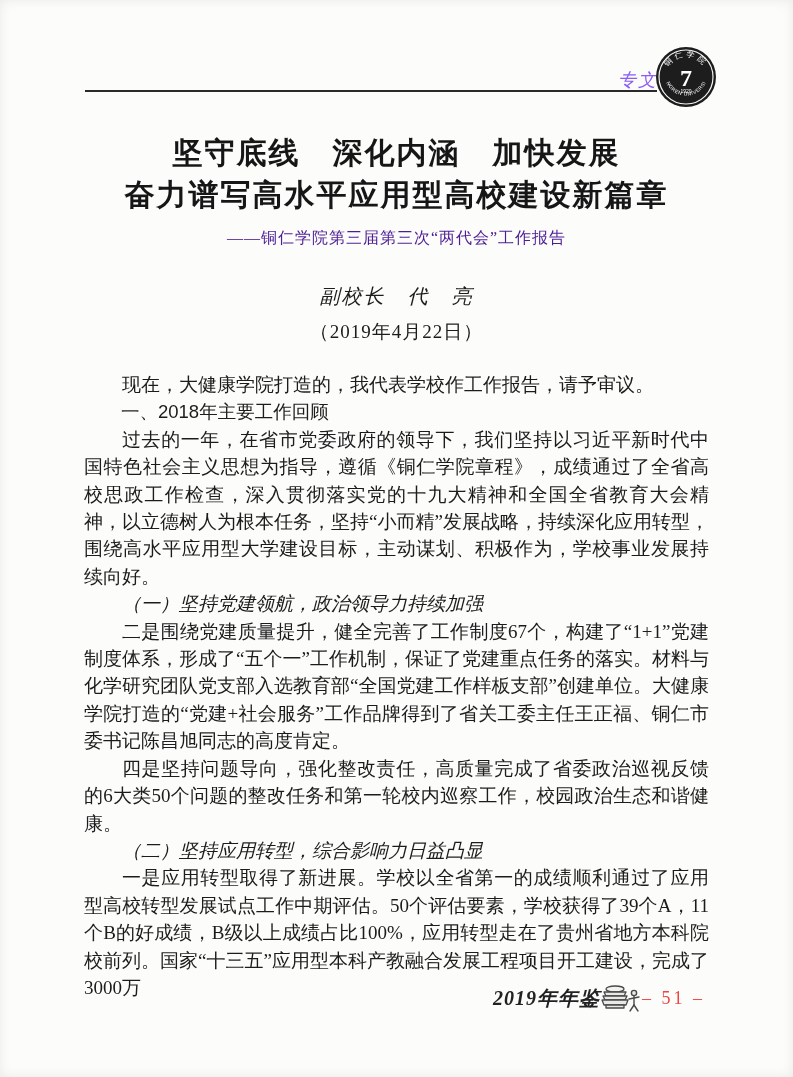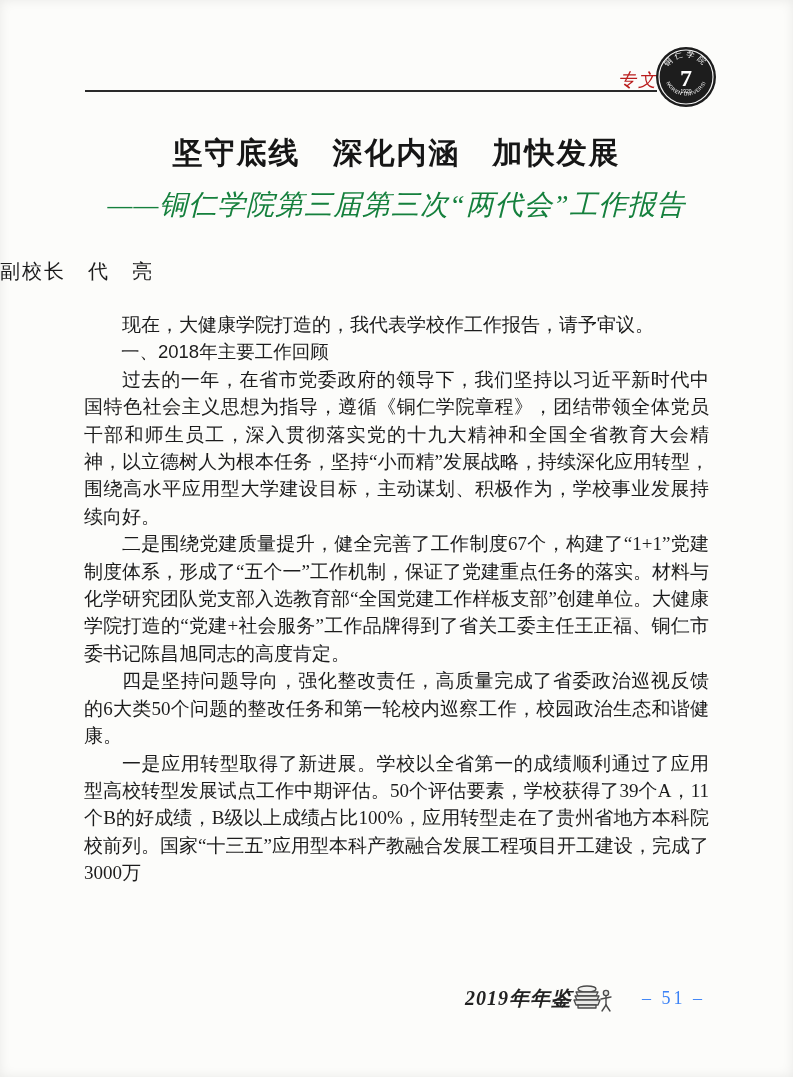--- a/index.html
+++ b/index.html
@@ -22,47 +22,47 @@
     width: 572px; height: 2px;
     background: #2a2a2a;
   }
   .header-label {
     position: absolute;
     top: 68px; left: 618px;
     width: 40px;
     font-size: 18px;
     font-style: italic;
     letter-spacing: 2px;
-    color: #b91c1c;
+    color: #8b5cf6;
   }
   .seal {
     position: absolute;
     top: 46px; left: 655px;
     width: 62px; height: 62px;
   }
   
   .title-block { padding-top: 132px; text-align: center; }
   .title-line {
     font-size: 30px;
     font-weight: bold;
     letter-spacing: 2px;
     line-height: 42px;
     color: #161616;
   }
   .subtitle {
     margin-top: 12px;
-    font-size: 28px;
-    font-style: italic;
+    font-size: 16px;
     letter-spacing: 1px;
-    color: #15803d;
+    color: #4c1d95;
   }
   .byline {
     margin-top: 34px;
-    text-align: left;
+    text-align: center;
     font-size: 20px;
+    font-style: italic;
     letter-spacing: 2px;
   }
   .dateline {
     margin-top: 9px;
     text-align: center;
     font-size: 19px;
     letter-spacing: 1px;
   }
   
   .body-text {
@@ -90,22 +90,21 @@
     font-size: 20px;
     font-weight: bold;
     font-style: italic;
     letter-spacing: 1px;
     color: #222;
   }
   .footer-emblem { width: 42px; height: 32px; }
   .footer-page {
     font-size: 18px;
     letter-spacing: 3px;
-    color: #3b82f6;
-    margin-left: 28px;
+    color: #ef4444;
   }
 </style>
 </head>
 <body>
 
 <div class="page">
 
   <div class="header-label">专文</div>
   <div class="header-rule"></div>
   <svg class="seal" viewBox="0 0 62 62" xmlns="http://www.w3.org/2000/svg">
@@ -118,31 +117,35 @@
     <text x="31" y="40" font-size="24" font-weight="bold" fill="#ffffff" text-anchor="middle" font-family="Liberation Serif, serif">7</text>
     <text x="31" y="47" font-size="5" fill="#ffffff" text-anchor="middle" font-family="Liberation Sans, sans-serif">1920</text>
     <path id="seal-arc-bottom" d="M 11,36 A 21.5,21.5 0 0 0 51,36" fill="none"></path>
     <text font-size="5" fill="#ffffff" letter-spacing="0.5" font-family="Liberation Sans, sans-serif">
       <textPath href="#seal-arc-bottom" startOffset="50%" text-anchor="middle">TONGREN UNIVERSITY</textPath>
     </text>
   </svg>
 
   <div class="title-block">
     <div class="title-line">坚守底线　深化内涵　加快发展</div>
+    <div class="title-line">奋力谱写高水平应用型高校建设新篇章</div>
     <div class="subtitle">——铜仁学院第三届第三次“两代会”工作报告</div>
   </div>
 
   <div class="byline">副校长　代　亮</div>
+  <div class="dateline">（2019年4月22日）</div>
 
   <div class="body-text">
     <p>现在，大健康学院打造的，我代表学校作工作报告，请予审议。</p>
     <p class="sec-head">一、2018年主要工作回顾</p>
-    <p>过去的一年，在省市党委政府的领导下，我们坚持以习近平新时代中国特色社会主义思想为指导，遵循《铜仁学院章程》，团结带领全体党员干部和师生员工，深入贯彻落实党的十九大精神和全国全省教育大会精神，以立德树人为根本任务，坚持“小而精”发展战略，持续深化应用转型，围绕高水平应用型大学建设目标，主动谋划、积极作为，学校事业发展持续向好。</p>
+    <p>过去的一年，在省市党委政府的领导下，我们坚持以习近平新时代中国特色社会主义思想为指导，遵循《铜仁学院章程》，成绩通过了全省高校思政工作检查，深入贯彻落实党的十九大精神和全国全省教育大会精神，以立德树人为根本任务，坚持“小而精”发展战略，持续深化应用转型，围绕高水平应用型大学建设目标，主动谋划、积极作为，学校事业发展持续向好。</p>
+    <p class="sub-head">（一）坚持党建领航，政治领导力持续加强</p>
     <p>二是围绕党建质量提升，健全完善了工作制度67个，构建了“1+1”党建制度体系，形成了“五个一”工作机制，保证了党建重点任务的落实。材料与化学研究团队党支部入选教育部“全国党建工作样板支部”创建单位。大健康学院打造的“党建+社会服务”工作品牌得到了省关工委主任王正福、铜仁市委书记陈昌旭同志的高度肯定。</p>
     <p>四是坚持问题导向，强化整改责任，高质量完成了省委政治巡视反馈的6大类50个问题的整改任务和第一轮校内巡察工作，校园政治生态和谐健康。</p>
+    <p class="sub-head">（二）坚持应用转型，综合影响力日益凸显</p>
     <p>一是应用转型取得了新进展。学校以全省第一的成绩顺利通过了应用型高校转型发展试点工作中期评估。50个评估要素，学校获得了39个A，11个B的好成绩，B级以上成绩占比100%，应用转型走在了贵州省地方本科院校前列。国家“十三五”应用型本科产教融合发展工程项目开工建设，完成了3000万</p>
   </div>
 
   <div class="footer">
     <span class="footer-yearbook">2019年年鉴</span>
     <svg class="footer-emblem" viewBox="0 0 42 32" xmlns="http://www.w3.org/2000/svg">
       <g stroke="#4a4a4a" stroke-width="1.3" fill="#e9e9e7" stroke-linejoin="round">
         <ellipse cx="15" cy="7" rx="9" ry="3" fill="#f2f2f0"></ellipse>
         <path d="M4 10 L26 10 L24 14 L6 14 Z"></path>
         <path d="M3 14 L27 14 L25 18 L5 18 Z"></path>

